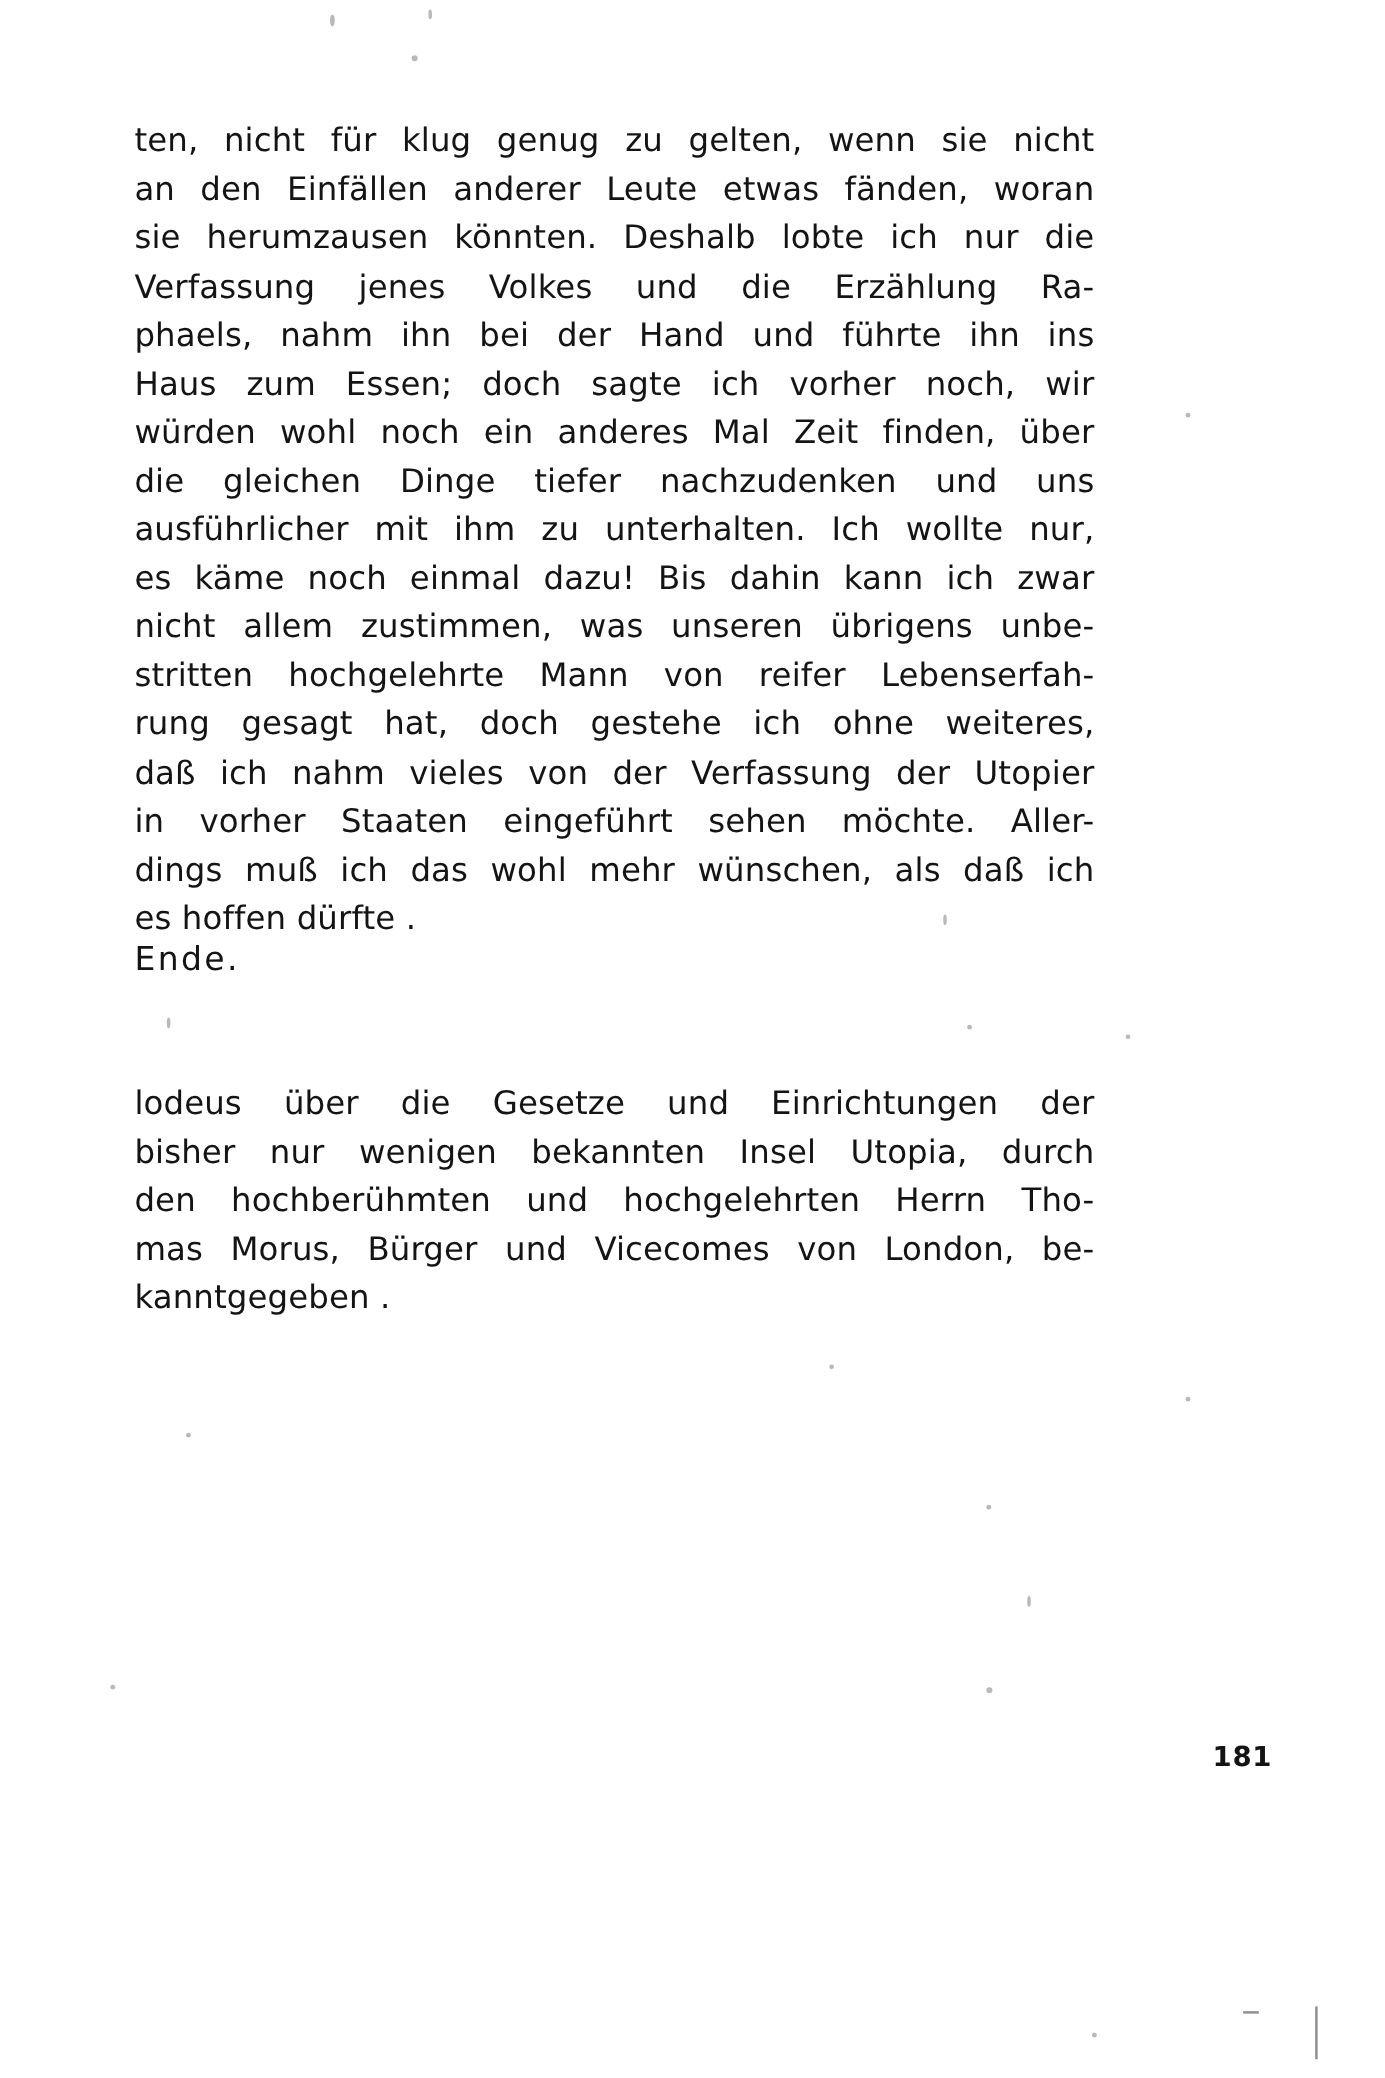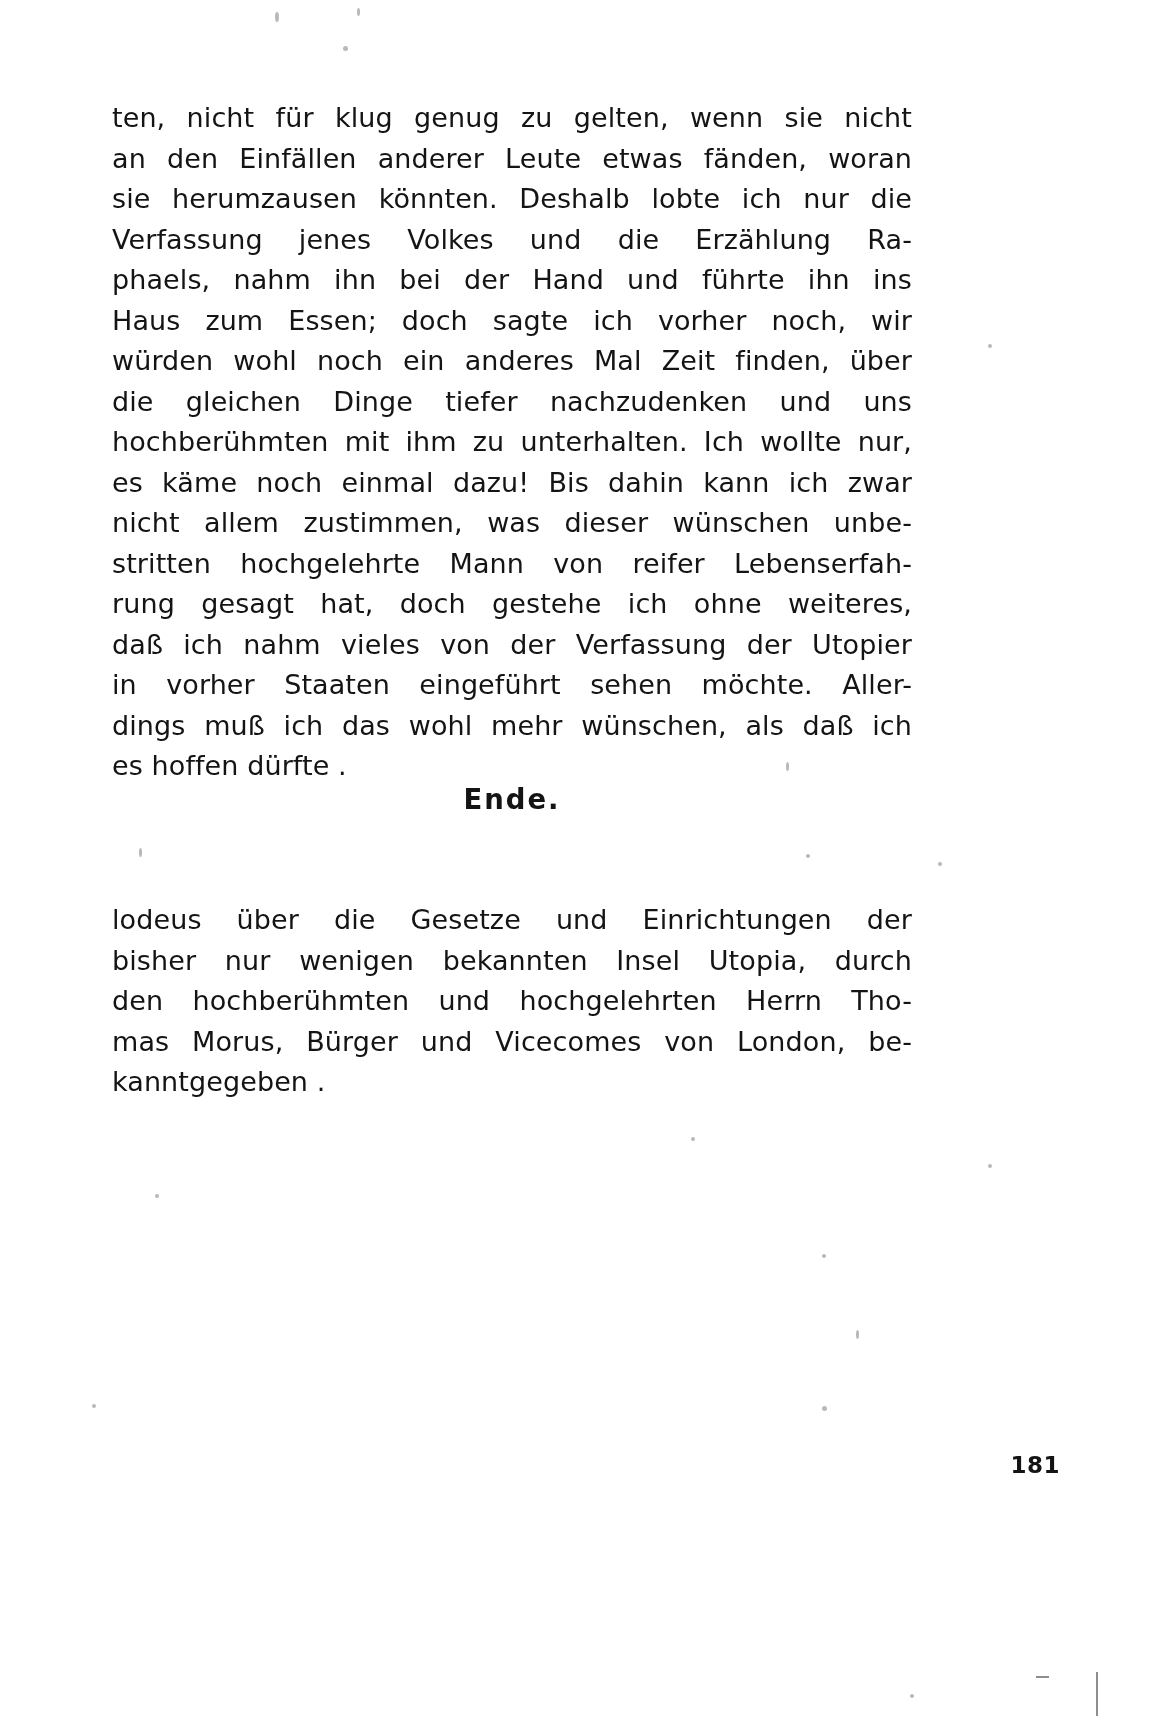--- a/index.html
+++ b/index.html
@@ -60,23 +60,22 @@
 
   #par1 {
     top: 98px;
   }
 
   .ende-word {
     position: absolute;
     left: 112px;
     width: 800px;
     top: 783px;
-    text-align: center;
     font-size: 27.5px;
-    font-weight: bold;
+    font-weight: normal;
     letter-spacing: 2px;
   }
 
   #par2 {
     top: 900px;
   }
 
   .page-number {
     position: absolute;
     right: 94px;
@@ -127,23 +126,23 @@
 
   <div class="text-block body-par" id="par1">
     <span class="ln j">ten, nicht für klug genug zu gelten, wenn sie nicht</span>
     <span class="ln j">an den Einfällen anderer Leute etwas fänden, woran</span>
     <span class="ln j">sie herumzausen könnten. Deshalb lobte ich nur die</span>
     <span class="ln j">Verfassung jenes Volkes und die Erzählung Ra-</span>
     <span class="ln j">phaels, nahm ihn bei der Hand und führte ihn ins</span>
     <span class="ln j">Haus zum Essen; doch sagte ich vorher noch, wir</span>
     <span class="ln j">würden wohl noch ein anderes Mal Zeit finden, über</span>
     <span class="ln j">die gleichen Dinge tiefer nachzudenken und uns</span>
-    <span class="ln j">hochberühmten mit ihm zu unterhalten. Ich wollte nur,</span>
+    <span class="ln j">ausführlicher mit ihm zu unterhalten. Ich wollte nur,</span>
     <span class="ln j">es käme noch einmal dazu! Bis dahin kann ich zwar</span>
-    <span class="ln j">nicht allem zustimmen, was dieser wünschen unbe-</span>
+    <span class="ln j">nicht allem zustimmen, was unseren übrigens unbe-</span>
     <span class="ln j">stritten hochgelehrte Mann von reifer Lebenserfah-</span>
     <span class="ln j">rung gesagt hat, doch gestehe ich ohne weiteres,</span>
     <span class="ln j">daß ich nahm vieles von der Verfassung der Utopier</span>
     <span class="ln j">in vorher Staaten eingeführt sehen möchte. Aller-</span>
     <span class="ln j">dings muß ich das wohl mehr wünschen, als daß ich</span>
     <span class="ln">es hoffen dürfte  .</span>
   </div>
 
   <div class="ende-word">Ende.</div>
 

